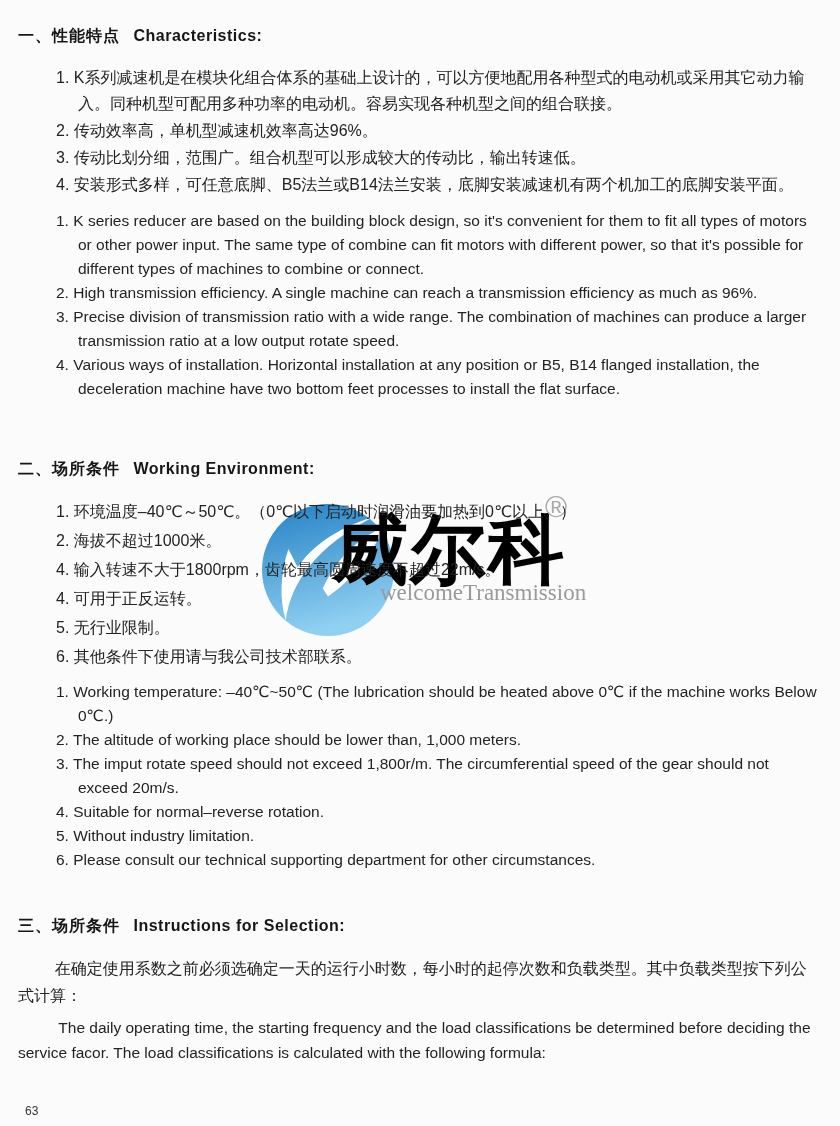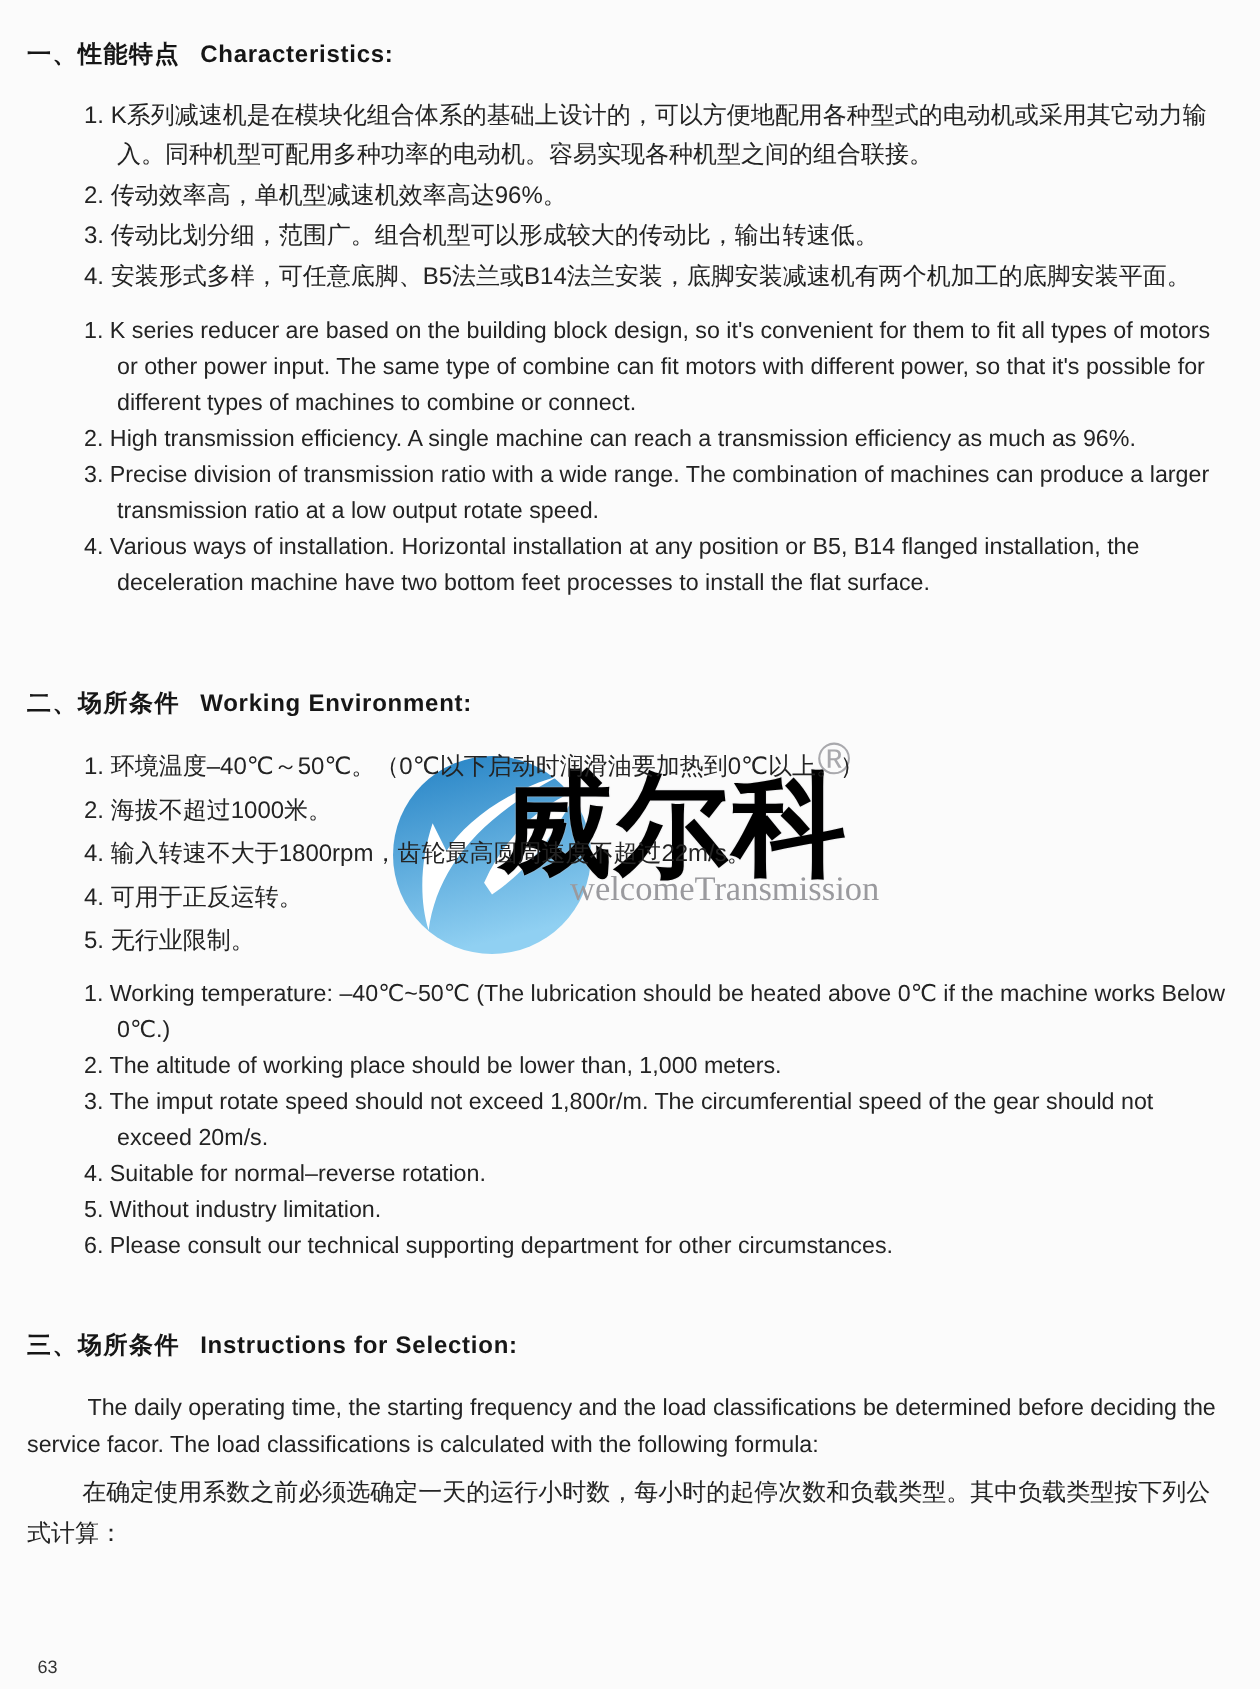--- a/index.html
+++ b/index.html
@@ -160,39 +160,40 @@
       <div class="sec-heading">
         <span class="cn">二、场所条件</span>
         <span class="en">Working Environment:</span>
       </div>
       <div class="list cn2">
         <div class="li cn">1. 环境温度–40℃～50℃。（0℃以下启动时润滑油要加热到0℃以上。）</div>
         <div class="li cn">2. 海拔不超过1000米。</div>
         <div class="li cn">4. 输入转速不大于1800rpm，齿轮最高圆周速度不超过22m/s。</div>
         <div class="li cn">4. 可用于正反运转。</div>
         <div class="li cn">5. 无行业限制。</div>
+        <div class="li cn">6. 其他条件下使用请与我公司技术部联系。</div>
       </div>
       <div class="gap8"></div>
       <div class="list en2">
         <div class="li en">1. Working temperature: –40℃~50℃ (The lubrication should be heated above 0℃ if the machine works Below 0℃.)</div>
         <div class="li en">2. The altitude of working place should be lower than, 1,000 meters.</div>
         <div class="li en">3. The imput rotate speed should not exceed 1,800r/m. The circumferential speed of the gear should not exceed 20m/s.</div>
         <div class="li en">4. Suitable for normal–reverse rotation.</div>
         <div class="li en">5. Without industry limitation.</div>
         <div class="li en">6. Please consult our technical supporting department for other circumstances.</div>
       </div>
     </div>
 
     <div class="sec-break-2"></div>
 
     <div class="section">
       <div class="sec-heading">
         <span class="cn">三、场所条件</span>
         <span class="en">Instructions for Selection:</span>
       </div>
+      <p class="para cn">在确定使用系数之前必须选确定一天的运行小时数，每小时的起停次数和负载类型。其中负载类型按下列公式计算：</p>
       <p class="para en">The daily operating time, the starting frequency and the load classifications be determined before deciding the service facor. The load classifications is calculated with the following formula:</p>
-      <p class="para cn">在确定使用系数之前必须选确定一天的运行小时数，每小时的起停次数和负载类型。其中负载类型按下列公式计算：</p>
     </div>
 
   </div>
 
   <div class="page-number">63</div>
 </div>
 
 </body></html>

